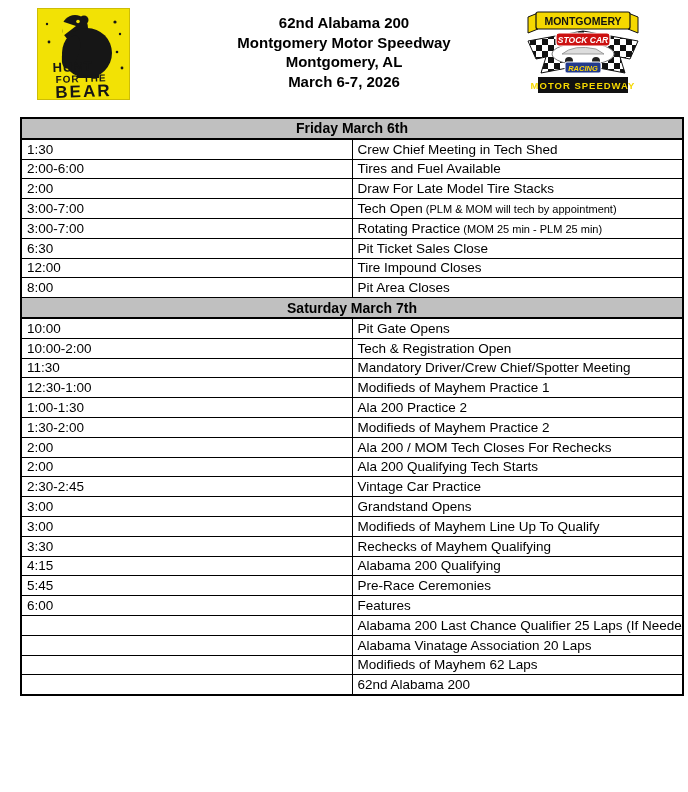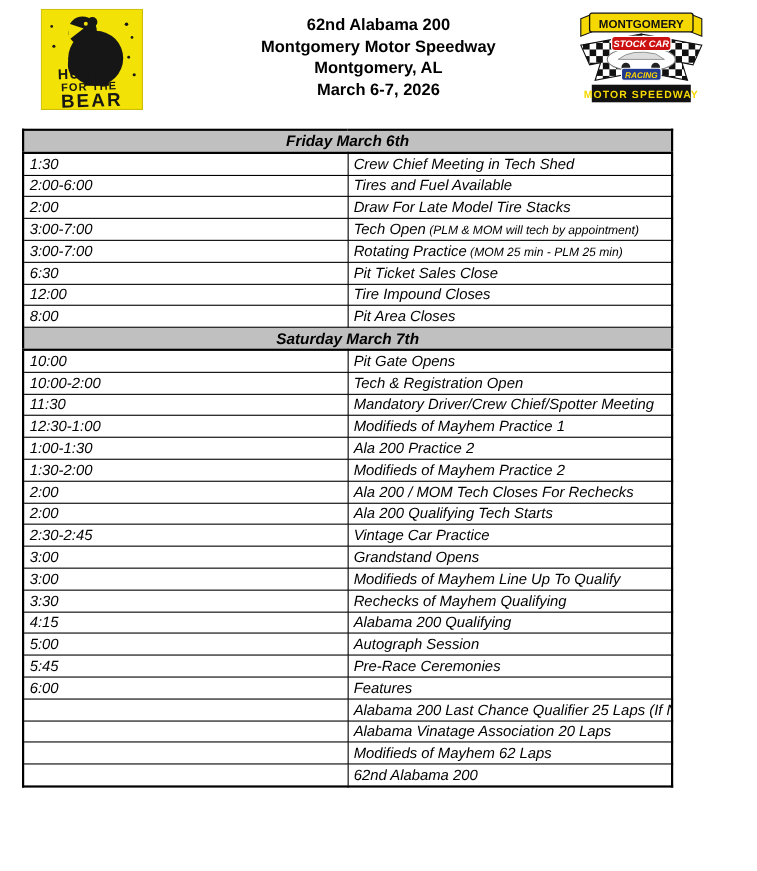--- a/index.html
+++ b/index.html
@@ -6,21 +6,21 @@
   body { width:688px; height:792px; font-family:"Liberation Sans", sans-serif; color:#000; }
   .page { position:relative; width:688px; height:792px; background:#fff; overflow:hidden; }
 
   
   .header { position:relative; height:110px; }
   .title-block { text-align:center; padding-top:13px; font-weight:bold; font-size:15px; line-height:19.5px; }
   .bear-logo { position:absolute; left:37px; top:8px; }
   .mms-logo { position:absolute; left:524px; top:9px; }
 
   
-  table.sched { border-collapse:collapse; margin-left:20px; margin-top:7px; width:592px; table-layout:fixed;font-style:italic; }
+  table.sched { border-collapse:collapse; margin-left:20px; margin-top:7px; width:664px; table-layout:fixed; }
   table.sched { border:2px solid #000; }
   table.sched td { border:1.5px solid #000; padding:0 5px; font-size:13.5px; height:18.8px; overflow:hidden; white-space:nowrap; }
   td.time-cell { width:137px; }
   tr.section-row td { background:#c0c0c0; text-align:center; font-weight:bold; font-size:14px; border-bottom:2.5px solid #000; }
   .note { font-size:11px; }
 
   .rev { position:absolute; right:23px; top:804px; font-size:10px; }
 
   svg text { font-family:"Liberation Sans", sans-serif; }
 </style>
@@ -203,24 +203,20 @@
         </tr>
         <tr>
           <td class="time-cell">3:30</td>
           <td class="event-cell"><span>Rechecks of Mayhem Qualifying</span></td>
         </tr>
         <tr>
           <td class="time-cell">4:15</td>
           <td class="event-cell"><span>Alabama 200 Qualifying</span></td>
         </tr>
         <tr>
-          <td class="time-cell">5:00</td>
-          <td class="event-cell"><span>Autograph Session</span></td>
-        </tr>
-        <tr>
           <td class="time-cell">5:45</td>
           <td class="event-cell"><span>Pre-Race Ceremonies</span></td>
         </tr>
         <tr>
           <td class="time-cell">6:00</td>
           <td class="event-cell"><span>Features</span></td>
         </tr>
         <tr>
           <td class="time-cell"></td>
           <td class="event-cell"><span>Alabama 200 Last Chance Qualifier 25 Laps (If Needed)</span></td>

